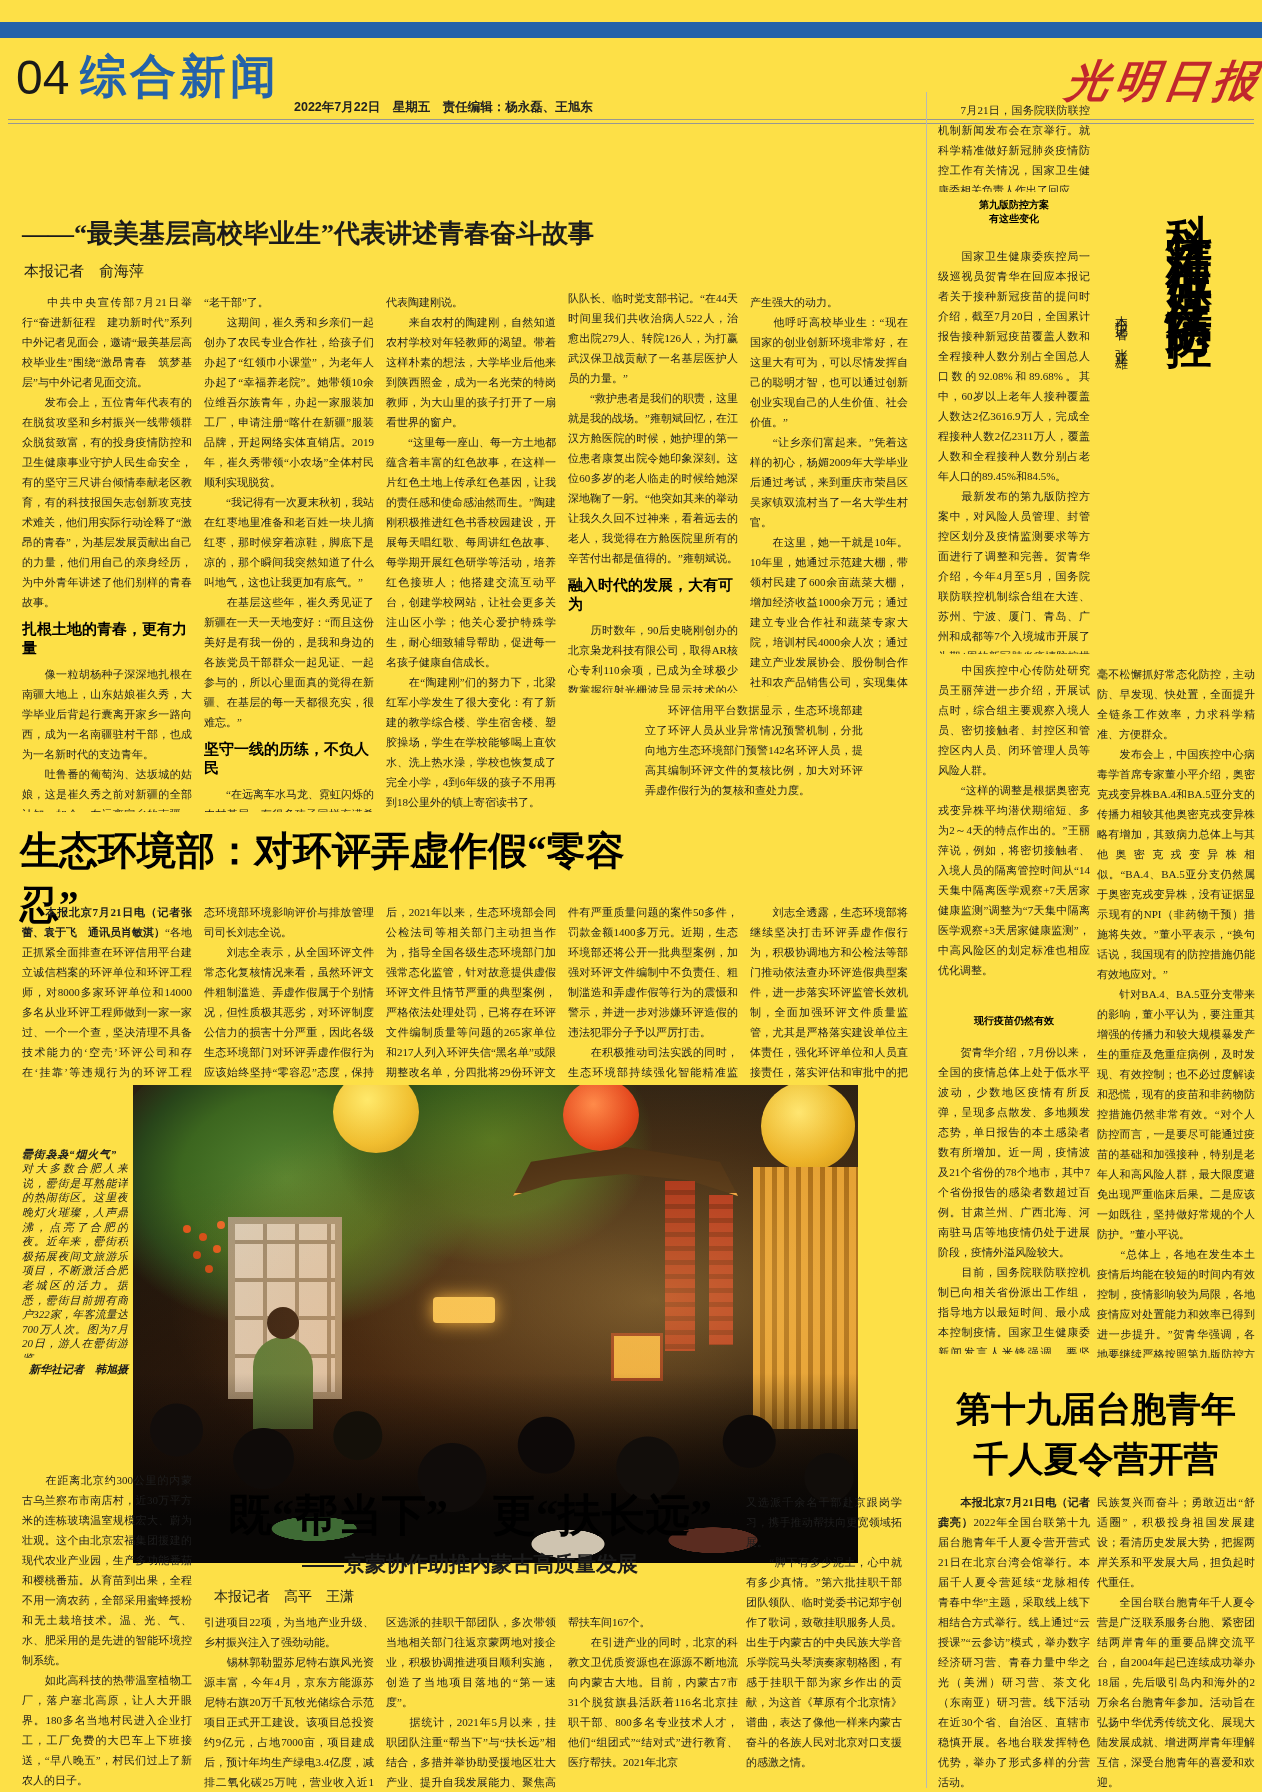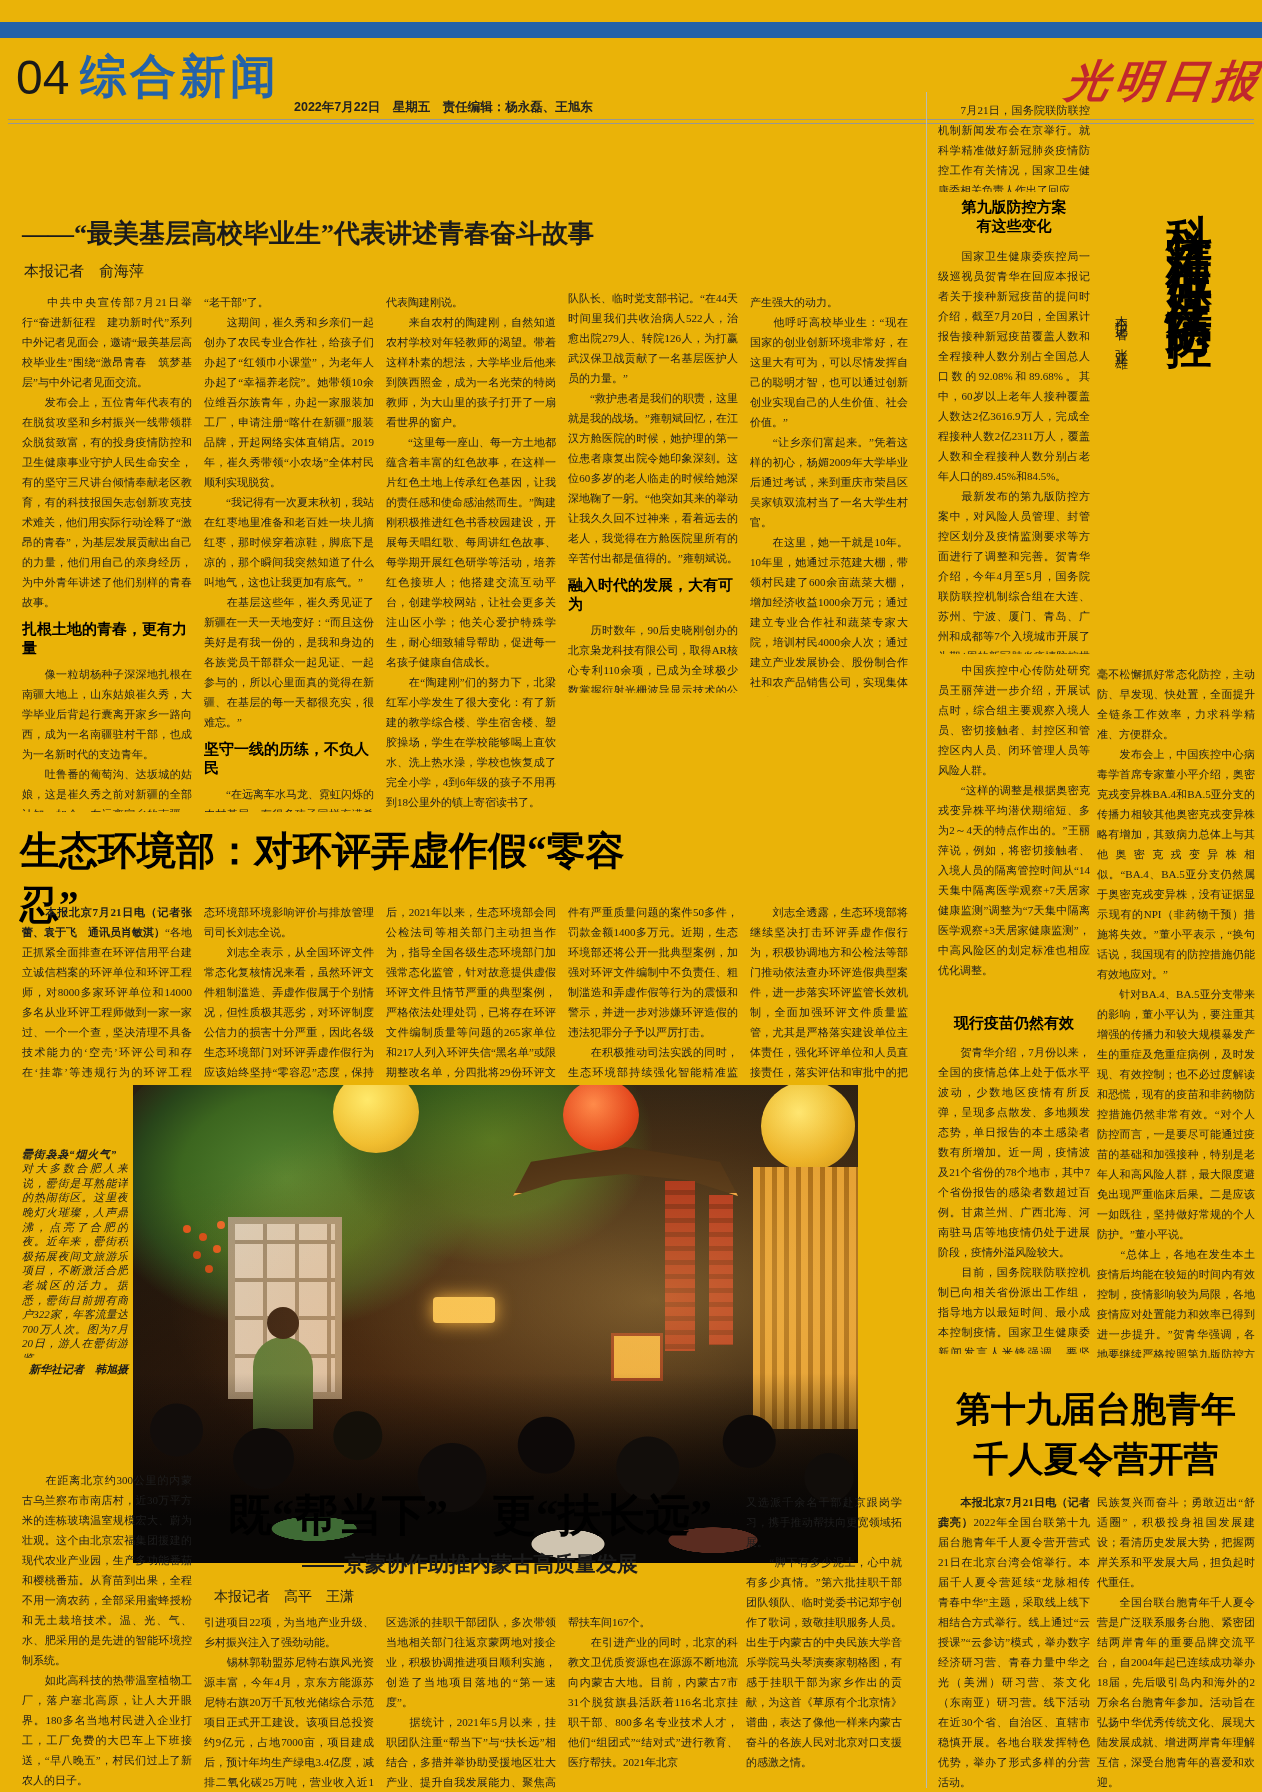--- a/index.html
+++ b/index.html
@@ -1,24 +1,24 @@
 <!DOCTYPE html>
 <html><head>
 <meta charset="utf-8">
 <style>
   html,body{margin:0;padding:0;background:#d9d9d4;}
-  .page{position:relative;width:1262px;height:1792px;margin:0 auto;background:#eab308;
+  .page{position:relative;width:1262px;height:1792px;margin:0 auto;background:#fde047;
         font-family:"Liberation Serif",serif;color:#1b1b1b;overflow:hidden;}
   .abs{position:absolute;}
   .col{position:absolute;overflow:hidden;}
   .t{text-align:justify;font-size:11px;line-height:20px;white-space:pre-line;color:#1e1e1e;}
   .lead{font-weight:bold;}
   .sub{font-family:"Liberation Sans",sans-serif;font-weight:bold;font-size:15px;line-height:1.25;
        margin:8px 0 6px;color:#000;}
-  .csub{position:absolute;font-family:"Liberation Sans",sans-serif;font-weight:bold;font-size:15px;
+  .csub{position:absolute;font-family:"Liberation Sans",sans-serif;font-weight:bold;font-size:10px;
         text-align:center;white-space:pre-line;color:#000;}
   .bigHead{font-weight:900;color:#000;}
   .sans{font-family:"Liberation Sans",sans-serif;}
   .vert{writing-mode:vertical-rl;text-orientation:upright;}
   .rule-h{position:absolute;border-top:1px solid #979792;border-bottom:1px solid #979792;height:3px;}
   .rule-v{position:absolute;width:1px;background:#b9b9b4;}
   
   .ph{position:absolute;overflow:hidden;background:linear-gradient(180deg,#2a2013 0%,#171009 55%,#0a0706 100%);}
   .ph div{position:absolute;}
 </style>
@@ -69,20 +69,23 @@
 　　创新，就意味着从0到1，道路注定不会一帆风顺。“一定要校准心中的梦想，在创业中融入国家发展的大潮当中，才能</div>
   </div>
   <div class="col" style="left:750px;top:292px;width:158px;height:405px;">
     <div class="t">产生强大的动力。
 　　他呼吁高校毕业生：“现在国家的创业创新环境非常好，在这里大有可为，可以尽情发挥自己的聪明才智，也可以通过创新创业实现自己的人生价值、社会价值。”
 　　“让乡亲们富起来。”凭着这样的初心，杨媚2009年大学毕业后通过考试，来到重庆市荣昌区吴家镇双流村当了一名大学生村官。
 　　在这里，她一干就是10年。10年里，她通过示范建大棚，带领村民建了600余亩蔬菜大棚，增加经济收益1000余万元；通过建立专业合作社和蔬菜专家大院，培训村民4000余人次；通过建立产业发展协会、股份制合作社和农产品销售公司，实现集体经济收益从零元增加到100余万元；通过创新举办“吴家村脆莲白”文化节，打造蔬菜种植的文化载体。
 　　“10年的时间里，我在这里成长，每天穿梭在田间地头，行走在农家小院，我早已经成为双流村不可分割的一分子。今后我也将竭尽所能，为美丽乡村建设贡献自己的力量。”杨媚说。</div>
   </div>
 
+  <div class="col" style="left:645px;top:700px;width:218px;height:118px;">
+    <div class="t">　　环评信用平台数据显示，生态环境部建立了环评人员从业异常情况预警机制，分批向地方生态环境部门预警142名环评人员，提高其编制环评文件的复核比例，加大对环评弄虚作假行为的复核和查处力度。</div>
+  </div>
   <div class="abs bigHead" style="left:20px;top:824px;width:640px;font-size:39px;letter-spacing:0;">生态环境部：对环评弄虚作假“零容忍”</div>
   <div class="col" style="left:22px;top:902px;width:170px;height:180px;">
     <div class="t"><span class="lead">　　本报北京7月21日电（记者张蕾、袁于飞　通讯员肖敏淇）</span><span>“各地正抓紧全面排查在环评信用平台建立诚信档案的环评单位和环评工程师，对8000多家环评单位和14000多名从业环评工程师做到一家一家过、一个一个查，坚决清理不具备技术能力的‘空壳’环评公司和存在‘挂靠’等违规行为的环评工程师，以及诚信档案基础信息存在问题的单位和人员。”7月21日，在生态环境部举行的例行新闻发布会上，生</span></div>
   </div>
   <div class="col" style="left:204px;top:902px;width:170px;height:180px;">
     <div class="t">态环境部环境影响评价与排放管理司司长刘志全说。
 　　刘志全表示，从全国环评文件常态化复核情况来看，虽然环评文件粗制滥造、弄虚作假属于个别情况，但性质极其恶劣，对环评制度公信力的损害十分严重，因此各级生态环境部门对环评弄虚作假行为应该始终坚持“零容忍”态度，保持严惩重罚的态势。
 　　据悉，自从环评弄虚作假违法行为被写入《中华人民共和国刑法》</div>
   </div>
   <div class="col" style="left:386px;top:902px;width:170px;height:180px;">

